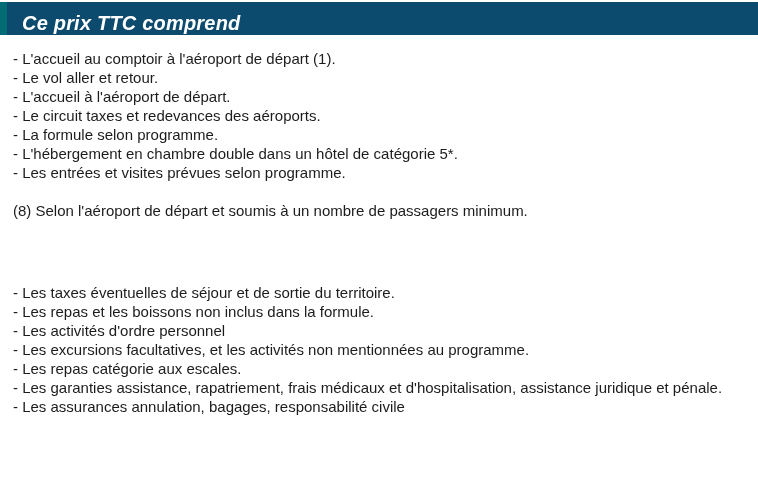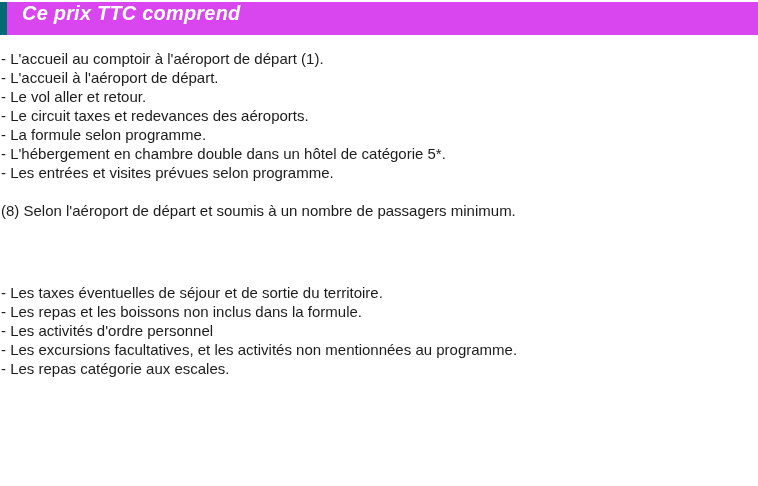--- a/index.html
+++ b/index.html
@@ -7,23 +7,23 @@
     width: 758px;
     height: 486px;
     background: #ffffff;
     font-family: "Liberation Sans", sans-serif;
     overflow: hidden;
   }
   .page { padding-top: 2px; }
   .section-header {
     position: relative;
     height: 33px;
-    background: #d946ef;
+    background: #0c4a6e;
     display: flex;
-    align-items: flex-start;
+    align-items: flex-end;
     padding-left: 22px;
   }
   .section-header .accent {
     position: absolute;
     left: 0; top: 0;
     width: 7px; height: 100%;
     background: #036b74;
   }
   .section-title {
     color: #ffffff;
@@ -34,52 +34,55 @@
   }
   .section-body {
     padding: 14px 6px 0 1px;
     color: #1c1c1c;
     font-size: 15px;
   }
   .line {
     height: 19px;
     line-height: 19px;
     white-space: nowrap;
+    margin-left: 12px;
   }
   .blank-line { height: 19px; }
   .section-gap { height: 49px; }
 </style>
 </head>
 <body>
 
 <div class="page">
 
   <div class="section">
     <div class="section-header">
       <span class="accent"></span>
       <h2 class="section-title">Ce prix TTC comprend</h2>
     </div>
     <div class="section-body">
       <div class="line">- L'accueil au comptoir à l'aéroport de départ (1).</div>
+      <div class="line">- Le vol aller et retour.</div>
       <div class="line">- L'accueil à l'aéroport de départ.</div>
-      <div class="line">- Le vol aller et retour.</div>
       <div class="line">- Le circuit taxes et redevances des aéroports.</div>
       <div class="line">- La formule selon programme.</div>
       <div class="line">- L'hébergement en chambre double dans un hôtel de catégorie 5*.</div>
       <div class="line">- Les entrées et visites prévues selon programme.</div>
       <div class="blank-line"></div>
       <div class="line">(8) Selon l'aéroport de départ et soumis à un nombre de passagers minimum.</div>
     </div>
   </div>
 
   <div class="section-gap"></div>
 
   <div class="section">
     <div class="section-body">
       <div class="line">- Les taxes éventuelles de séjour et de sortie du territoire.</div>
       <div class="line">- Les repas et les boissons non inclus dans la formule.</div>
       <div class="line">- Les activités d'ordre personnel</div>
       <div class="line">- Les excursions facultatives, et les activités non mentionnées au programme.</div>
       <div class="line">- Les repas catégorie aux escales.</div>
+      <div class="line">- Les garanties assistance, rapatriement, frais médicaux et d'hospitalisation, assistance juridique et pénale.</div>
+      <div class="line">- Les assurances annulation, bagages, responsabilité civile</div>
     </div>
   </div>
 
 </div>
 
 </body></html>

